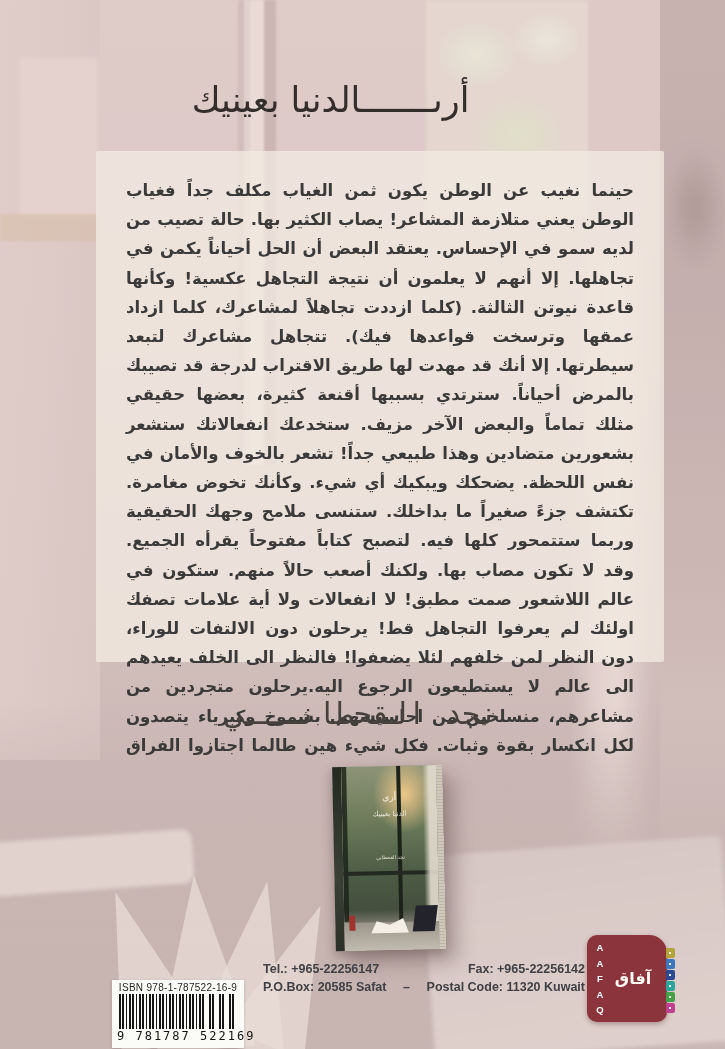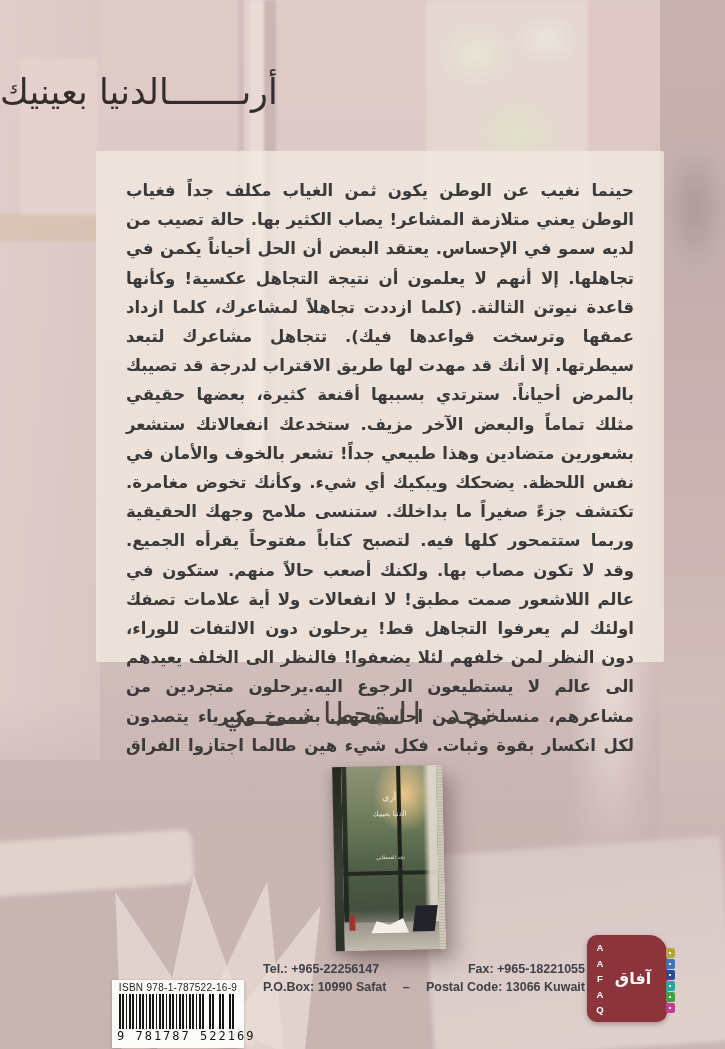--- a/index.html
+++ b/index.html
@@ -44,21 +44,21 @@
     border-radius:6px; filter:blur(2px); }
   .bg-white-object { left:-12px; top:836px; width:205px; height:54px;
     background:#e9dcd6; border-radius:10px; transform:rotate(-4deg); filter:blur(2px); opacity:.9; }
   .bg-page { background:#efe4dd; opacity:.75; filter:blur(1px);
     clip-path:polygon(50% 0,100% 100%,0 100%); }
   .bg-veil { left:0; top:0; width:725px; height:1049px;
     background:rgba(216,196,193,.22); }
 
   
   .title {
-    left:0; top:72px; width:661px; text-align:left;
+    left:0; top:80px; width:661px; text-align:center;
     font-size:35px; color:#332d2b; letter-spacing:0; z-index:5;
   }
   .synopsis-box {
     left:96px; top:151px; width:568px; height:511px;
     background:rgba(242,234,226,.78); border-radius:2px; z-index:5;
     padding:25px 30px 20px 30px;
   }
   .synopsis-text {
     direction:rtl; text-align:justify; text-align-last:center;
     font-size:16.5px; line-height:29.2px; font-weight:bold; color:#3b3a3a;
@@ -182,26 +182,26 @@
 
   <div class="abs barcode-box">
     <div class="isbn-label">ISBN 978-1-787522-16-9</div>
     <div class="barcode-bars"></div>
     <div class="barcode-digits">9 781787 522169</div>
   </div>
 
   <div class="abs contact">
     <div class="contact-row">
       <span>Tel.: +965-22256147</span>
-      <span>Fax: +965-18221055</span>
+      <span>Fax: +965-22256142</span>
     </div>
     <div class="contact-row">
-      <span>P.O.Box: 10990 Safat</span>
+      <span>P.O.Box: 20585 Safat</span>
       <span>–</span>
-      <span>Postal Code: 13066 Kuwait</span>
+      <span>Postal Code: 11320 Kuwait</span>
     </div>
   </div>
 
   <div class="abs logo">
     <div class="abs logo-letters">
       <span>A</span>
       <span>A</span>
       <span>F</span>
       <span>A</span>
       <span>Q</span>

